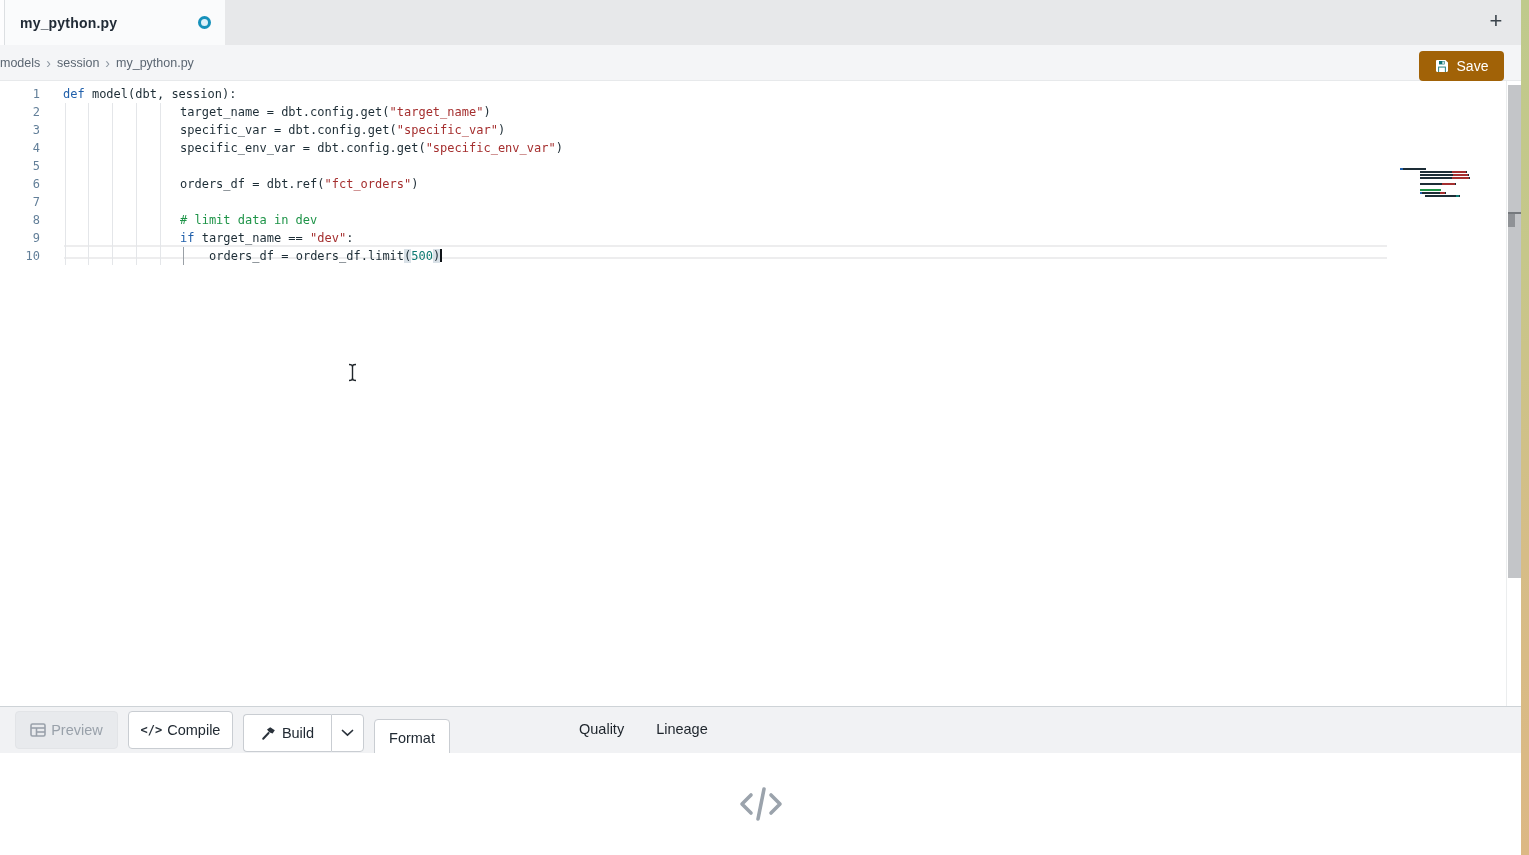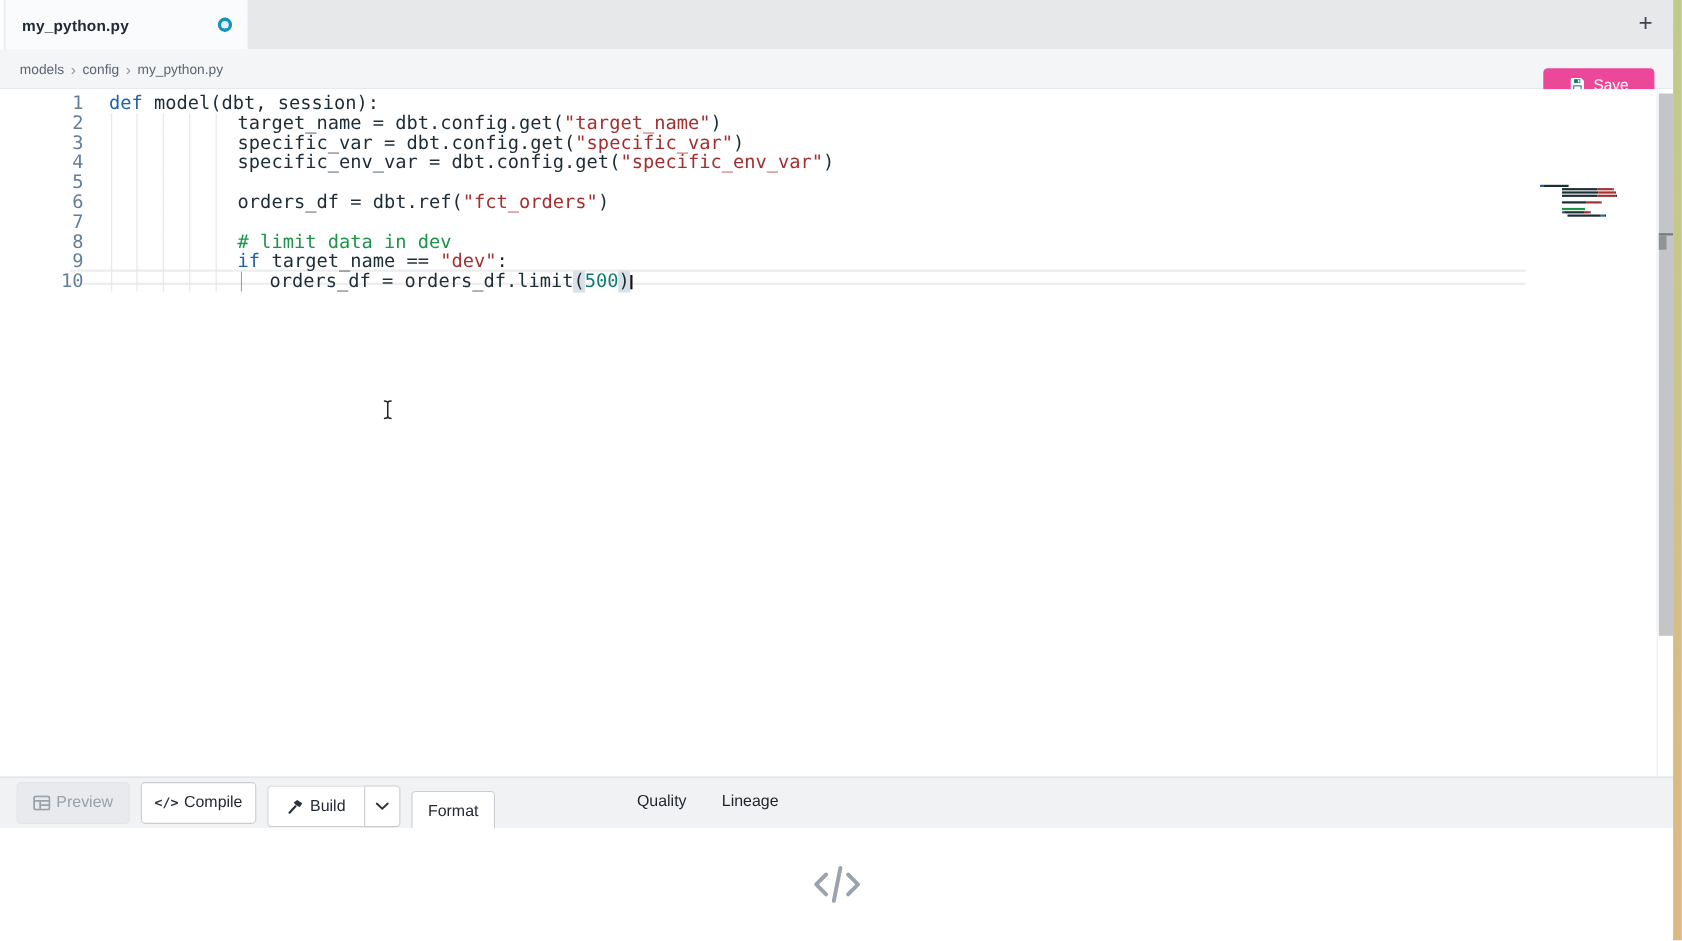--- a/index.html
+++ b/index.html
@@ -20,33 +20,33 @@
          display:flex; align-items:center; padding:0 14px 0 15px; }
   .tab-title { font-size:14px; font-weight:bold; color:#212b36; letter-spacing:.2px; }
   .dirty-dot { margin-left:auto; width:13px; height:13px; border-radius:50%;
                border:3.5px solid #1691bb; background:#ddf1fa; }
   .new-tab-btn { position:absolute; right:12px; top:8px; width:26px; height:26px;
                  display:flex; align-items:center; justify-content:center;
                  font-size:22px; font-weight:400; color:#3c444c; cursor:pointer; }
 
   
   .crumb-bar { position:relative; height:36px; background:#f4f5f7; border-bottom:1px solid #e7e9eb;
-               display:flex; align-items:center; padding-left:18px; }
+               display:flex; align-items:center; }
   .crumb { font-size:12.5px; color:#5b6672; cursor:pointer; }
   .crumb-sep { font-size:14px; color:#8d97a2; margin:0 6px; }
-  .save-btn { position:absolute; right:17px; top:17px; width:101px; height:30px; border:none;
-              background:#ec4899; color:#fff; border-radius:4px; font-size:14px; font-weight:500;
+  .save-btn { position:absolute; right:17px; top:6px; width:85px; height:30px; border:none;
+              background:#a16207; color:#fff; border-radius:4px; font-size:14px; font-weight:500;
               font-family:"Liberation Sans",sans-serif;
               display:flex; align-items:center; justify-content:center; gap:8px; cursor:pointer; }
 
   
   .editor { position:relative; height:625px; background:#fff; overflow:hidden; }
   .code-lines { position:relative; padding-top:4px;
-                font-family:"DejaVu Sans Mono", monospace; font-size:17px; line-height:18px;
-                white-space:pre; color:#1d2d36;padding-left:36px; }
+                font-family:"DejaVu Sans Mono", monospace; font-size:12px; line-height:18px;
+                white-space:pre; color:#1d2d36; }
   .cm-line { height:18px; }
   .ln { display:inline-block; width:40px; text-align:right; color:#627f99; vertical-align:top; }
   .code { position:relative; display:inline-block; min-height:18px; margin-left:23px; vertical-align:top; }
   .guide { position:absolute; top:0; bottom:0; width:1px; background:#e4e6e9; }
   .guide.active { background:#9aa0a6; }
   .tok-k { color:#2160ab; }
   .tok-t { color:#1d2d36; }
   .tok-s { color:#a52f2f; }
   .tok-c { color:#1e9448; }
   .tok-n { color:#0d7a72; }
@@ -99,21 +99,21 @@
         <span class="dirty-dot"></span>
       </div>
       <div class="new-tab-btn">
         <span>+</span>
       </div>
     </div>
 
     <div class="crumb-bar">
       <span class="crumb">models</span>
       <span class="crumb-sep">›</span>
-      <span class="crumb">config</span>
+      <span class="crumb">session</span>
       <span class="crumb-sep">›</span>
       <span class="crumb">my_python.py</span>
       <button class="save-btn">
         <span class="icon">
           <svg width="14" height="14" viewBox="0 0 14 14">
               <path fill="#ffffff" d="M1 2.2C1 1.5 1.5 1 2.2 1h8.2L13 3.6v8.2c0 .7-.5 1.2-1.2 1.2H2.2C1.5 13 1 12.5 1 11.8V2.2z"></path>
               <rect x="4" y="2" width="5.6" height="3.4" fill="#0e7377"></rect>
               <rect x="7.4" y="2.5" width="1.4" height="2.4" fill="#ffffff"></rect>
               <rect x="3.2" y="7.6" width="7.6" height="5.4" fill="#0e7377"></rect>
               <rect x="4.1" y="8.5" width="5.8" height="4.5" fill="#ffffff"></rect>

